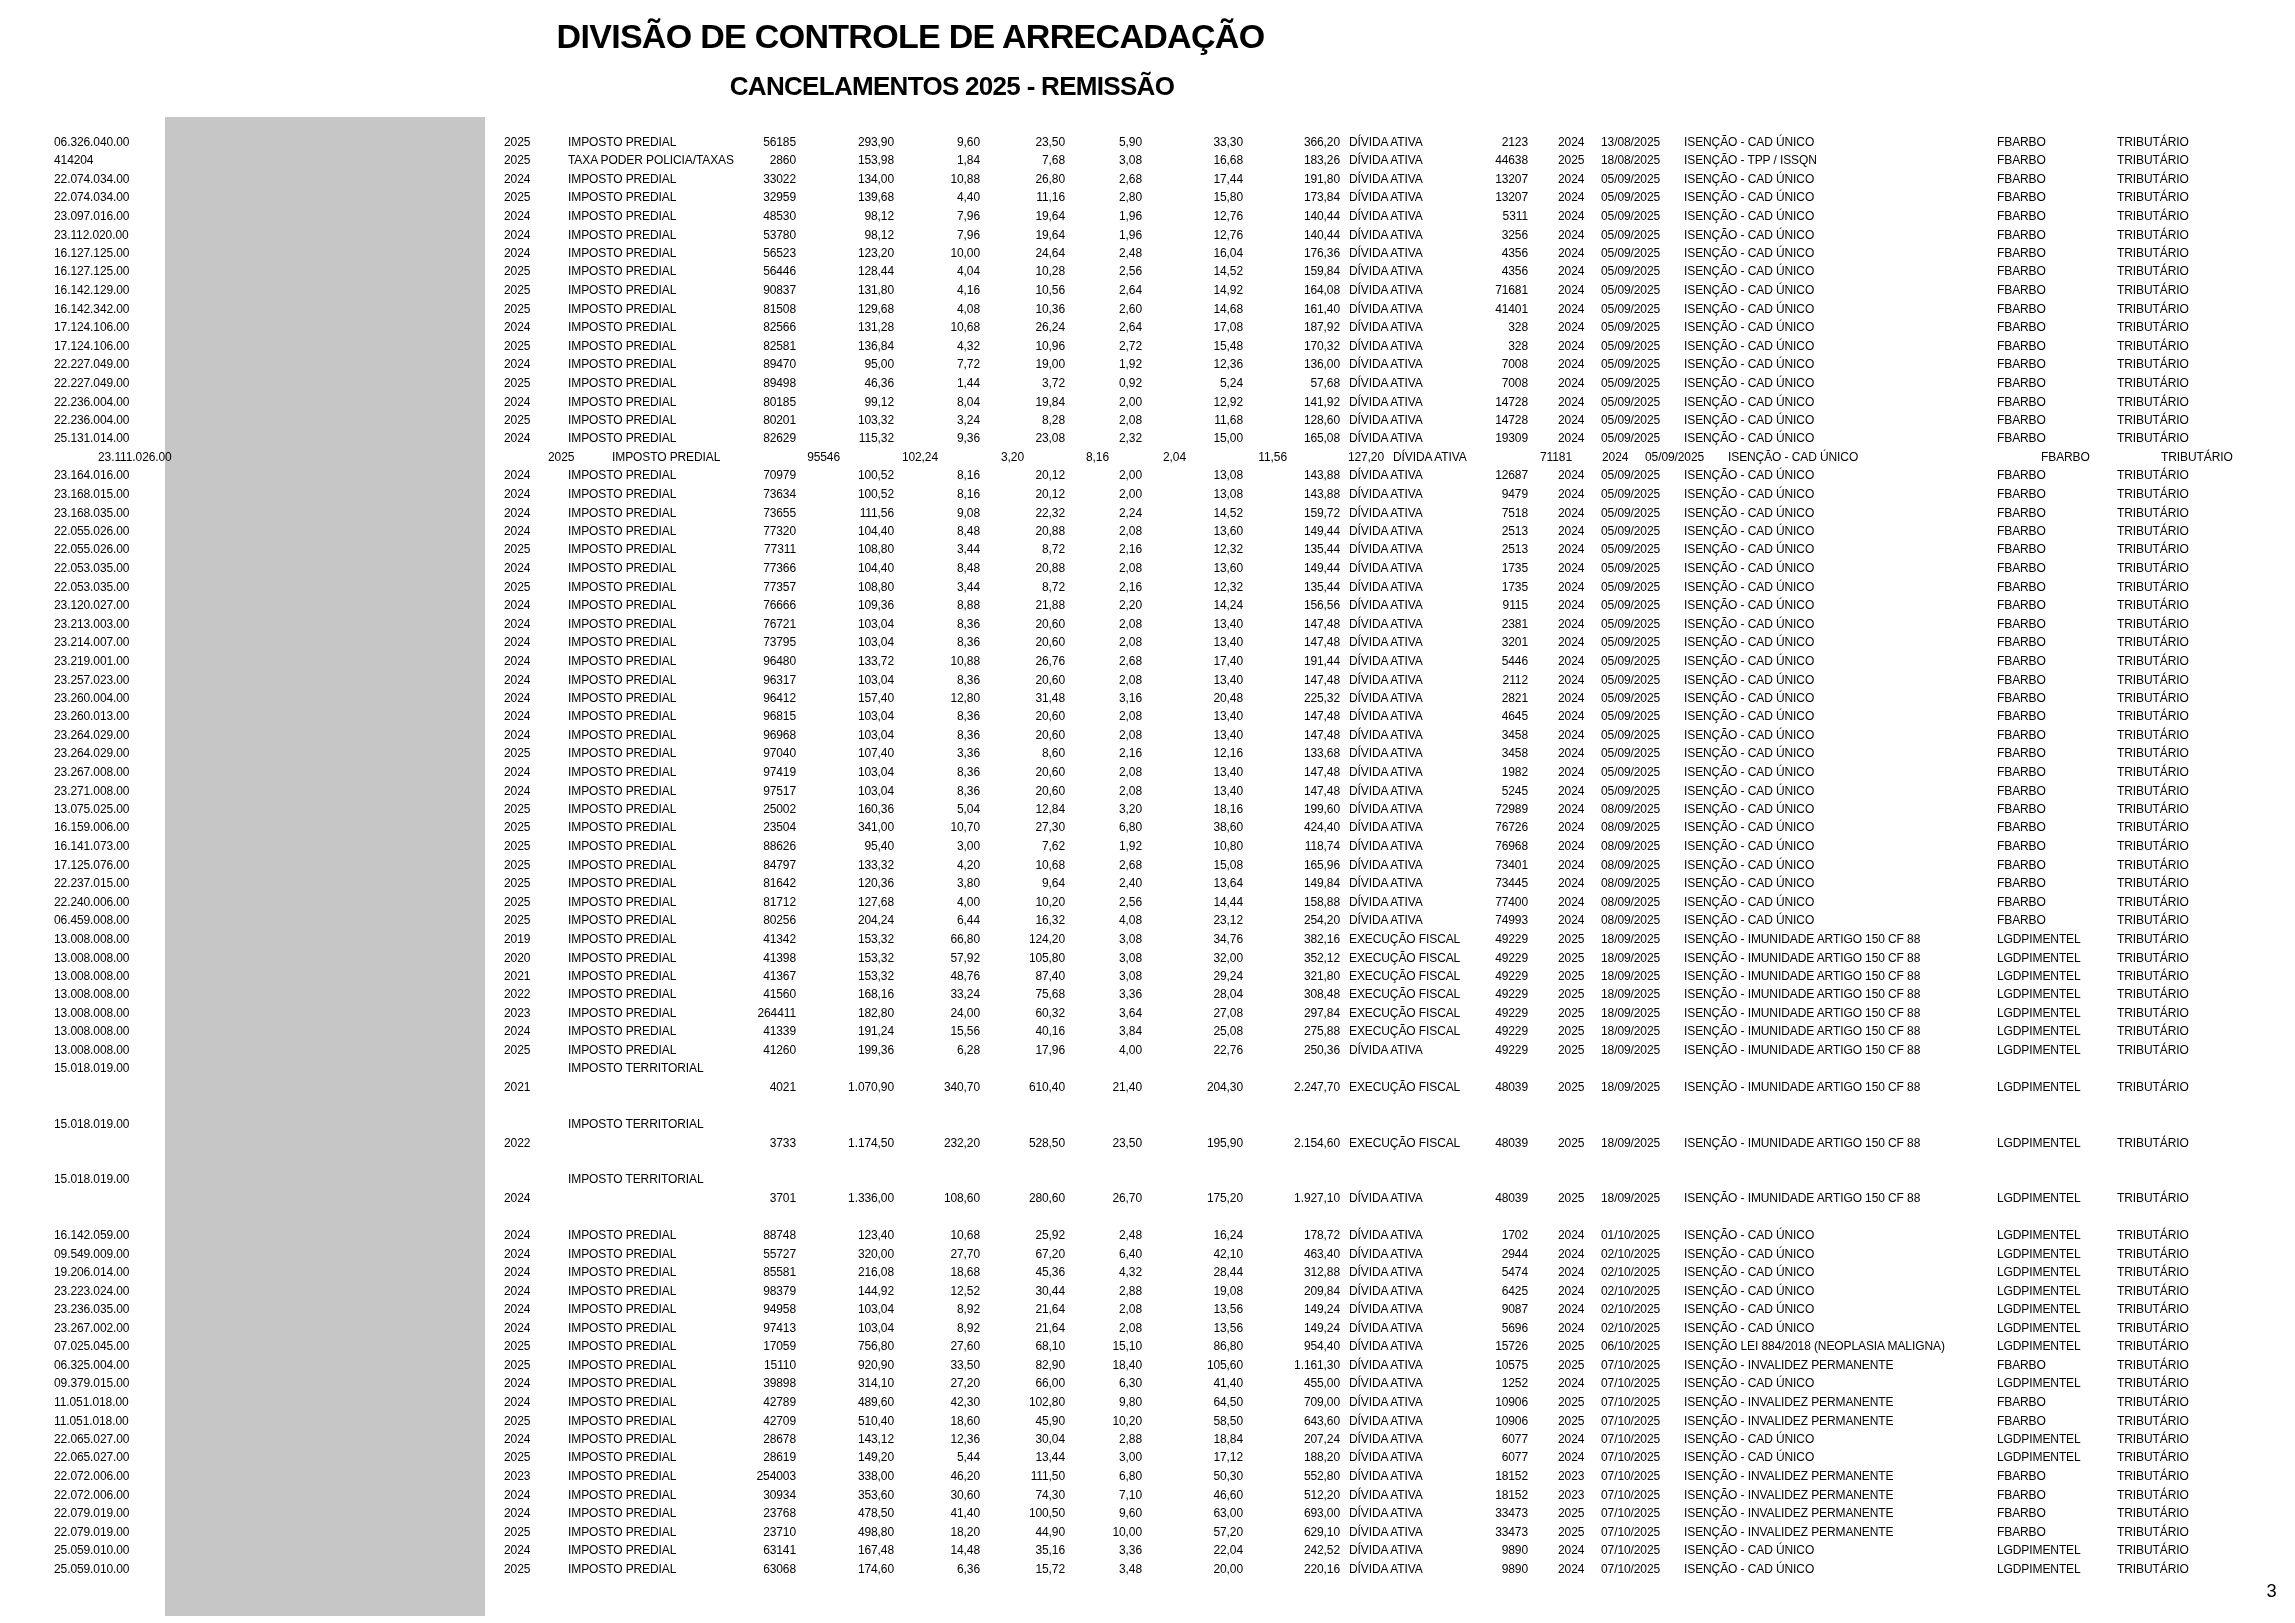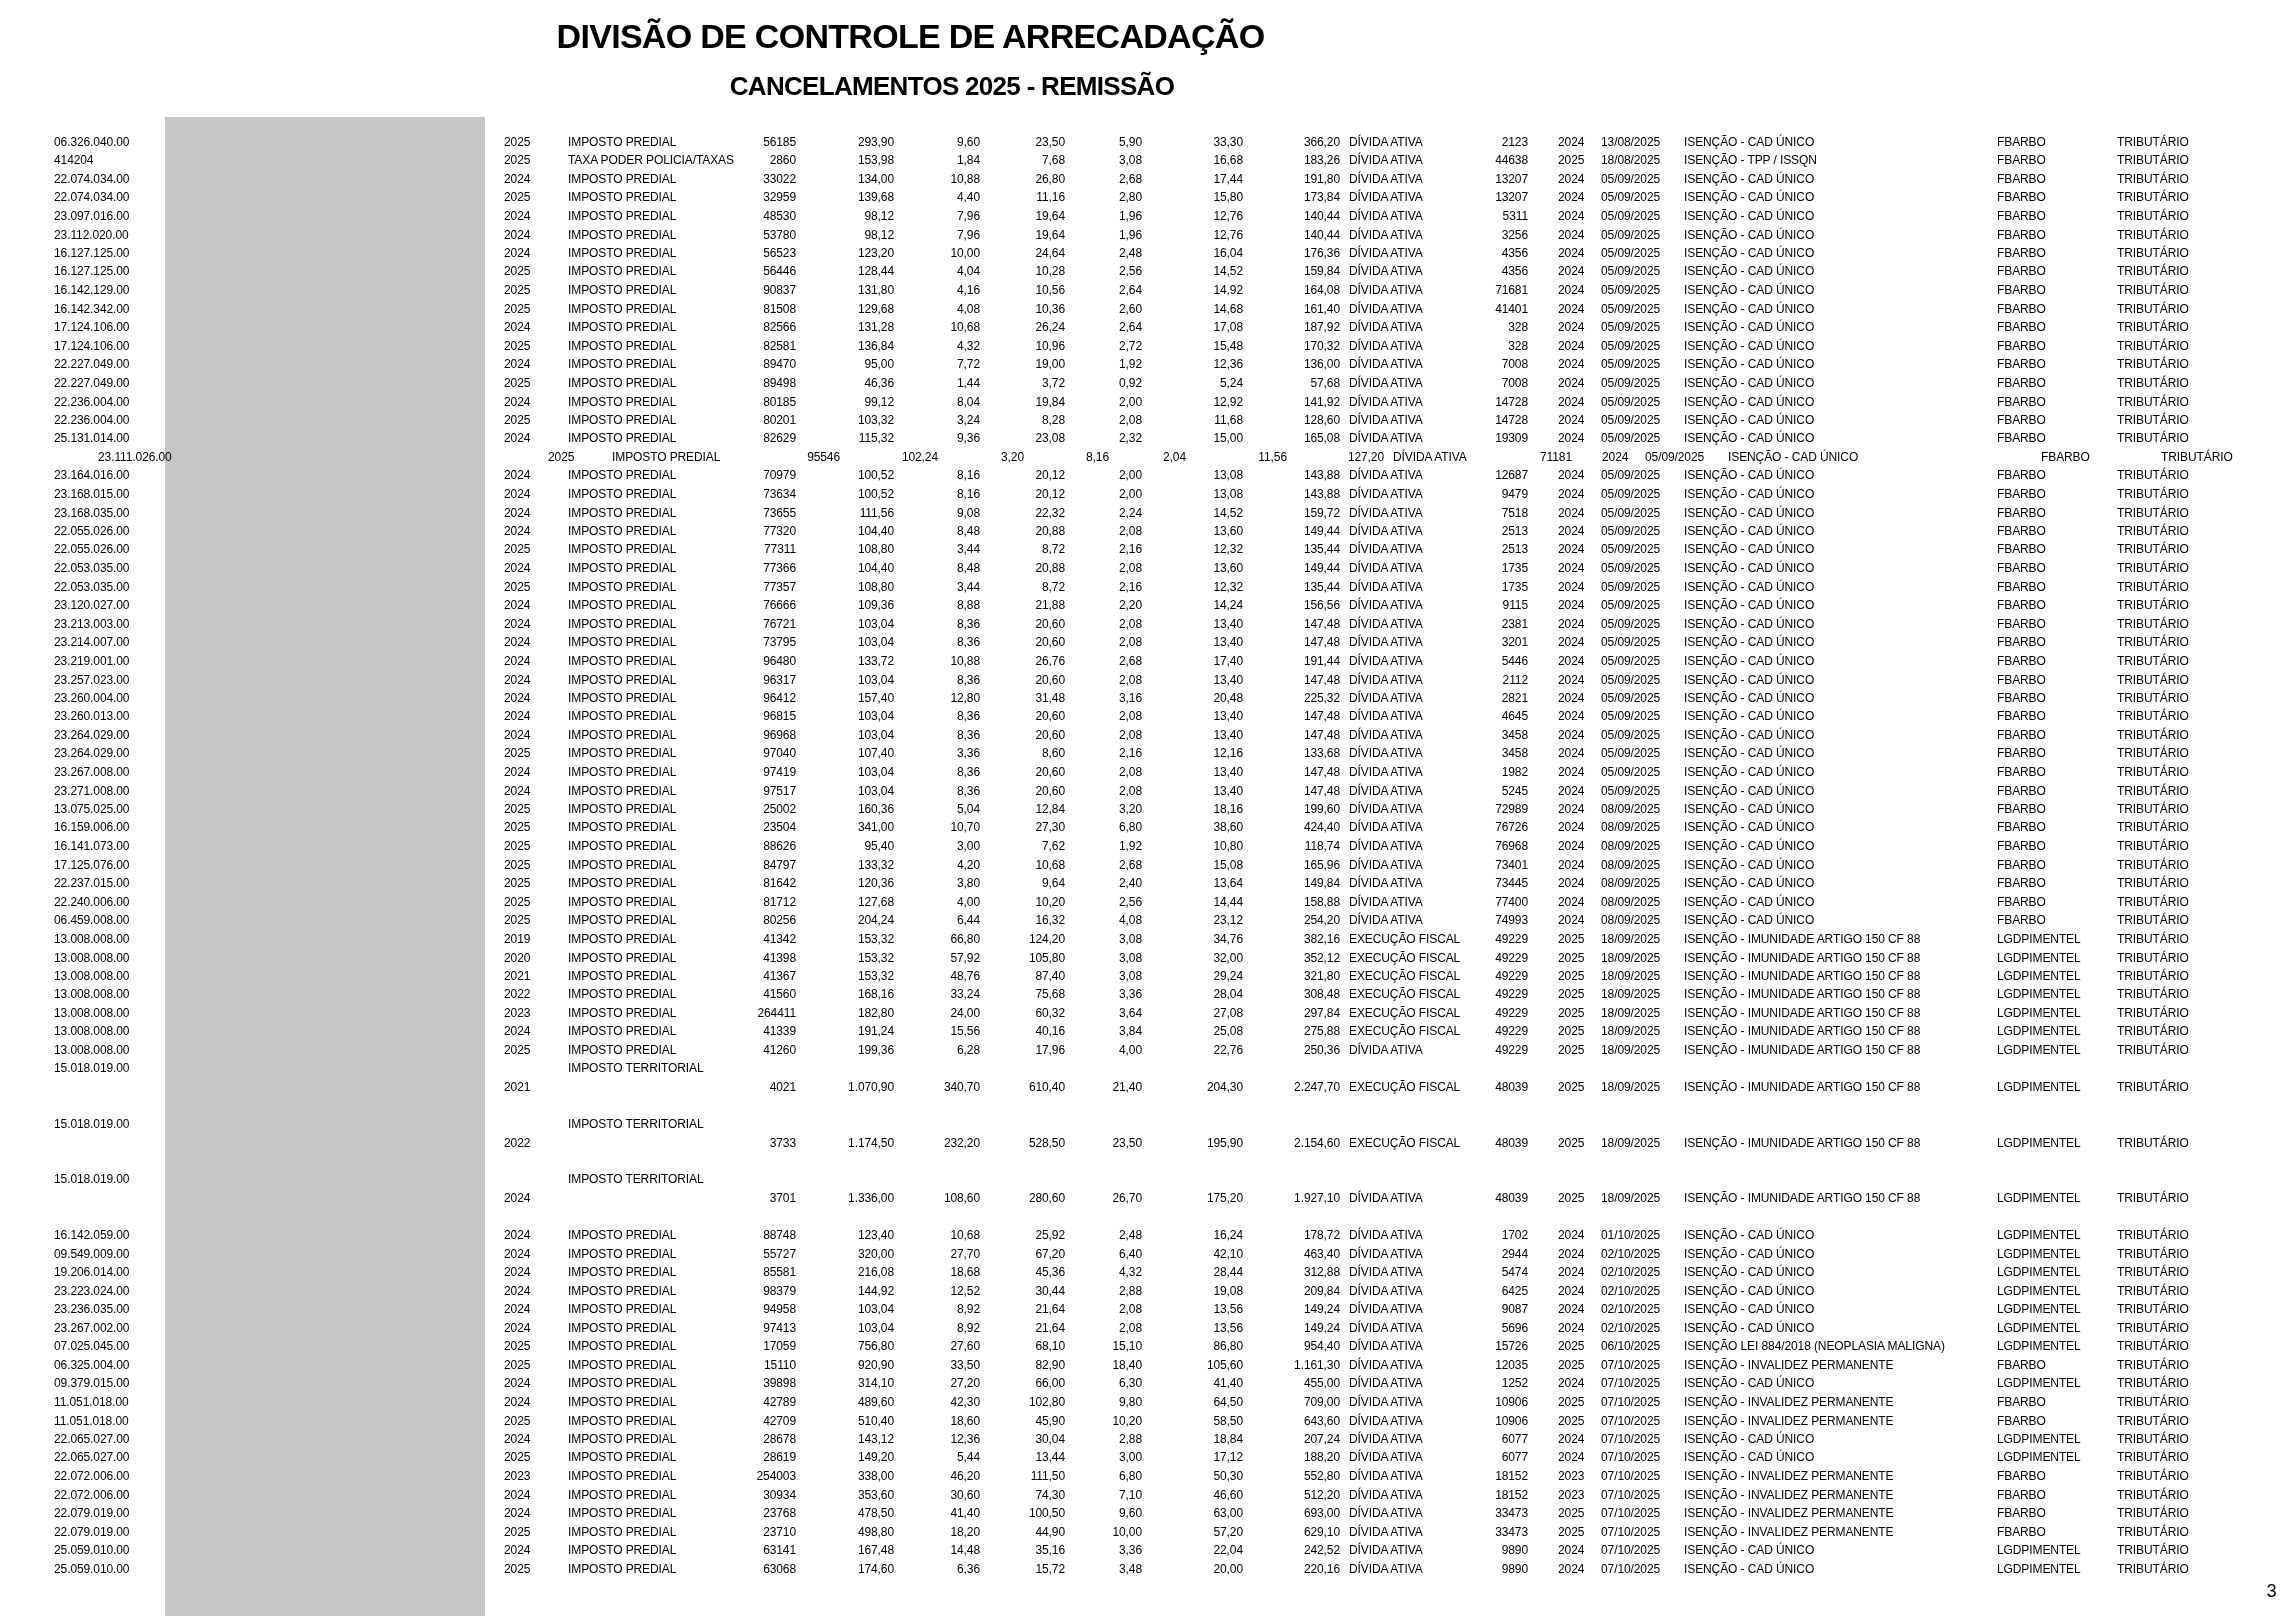--- a/index.html
+++ b/index.html
@@ -1196,21 +1196,21 @@
         <span class="cell c-year">2025</span>
         <span class="cell c-tax">IMPOSTO PREDIAL</span>
         <span class="cell c-num">15110</span>
         <span class="cell c-v1">920,90</span>
         <span class="cell c-v2">33,50</span>
         <span class="cell c-v3">82,90</span>
         <span class="cell c-v4">18,40</span>
         <span class="cell c-v5">105,60</span>
         <span class="cell c-total">1.161,30</span>
         <span class="cell c-status">DÍVIDA ATIVA</span>
-        <span class="cell c-proc">12035</span>
+        <span class="cell c-proc">10575</span>
         <span class="cell c-pyear">2025</span>
         <span class="cell c-date">07/10/2025</span>
         <span class="cell c-exemption">ISENÇÃO - INVALIDEZ PERMANENTE</span>
         <span class="cell c-user">FBARBO</span>
         <span class="cell c-area">TRIBUTÁRIO</span>
       </div>
       <div class="row" style="top: 1374px;">
         <span class="cell c-code">09.379.015.00</span>
         <span class="cell c-year">2024</span>
         <span class="cell c-tax">IMPOSTO PREDIAL</span>

